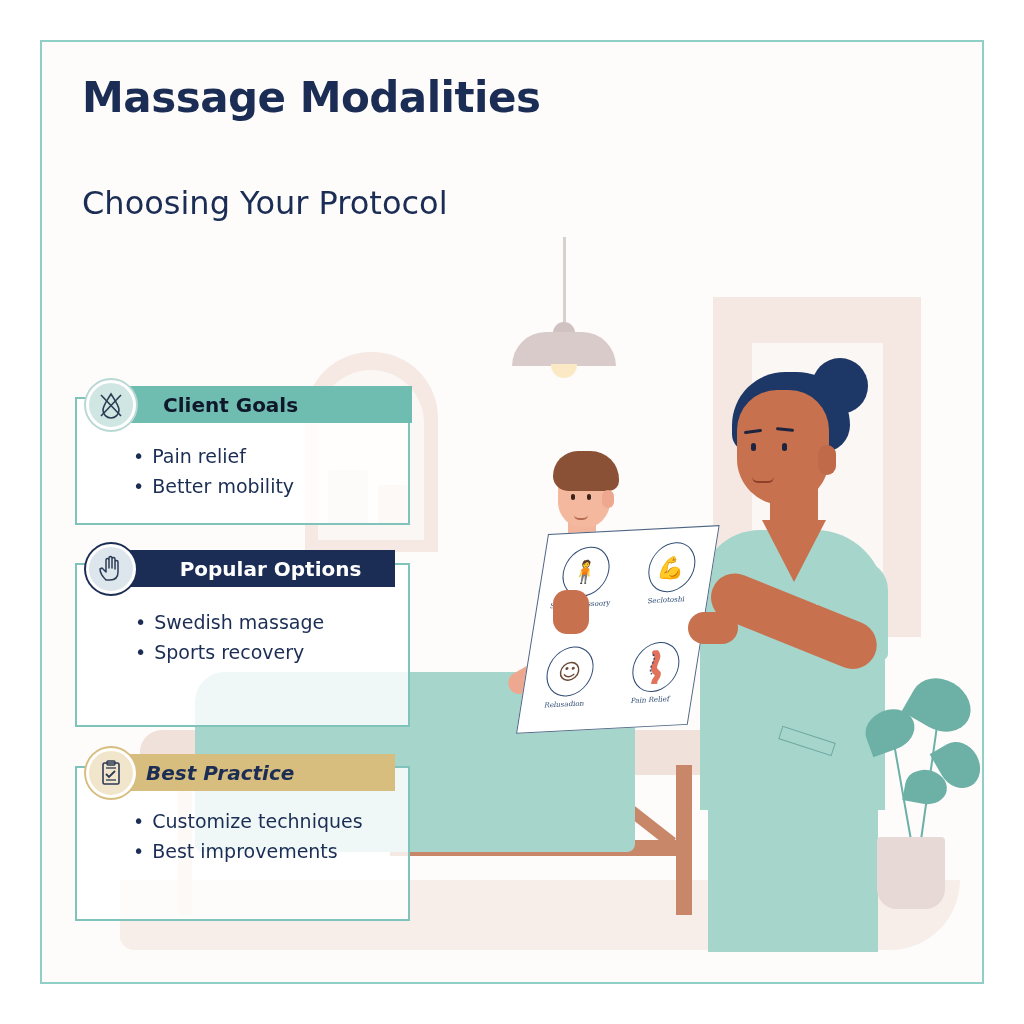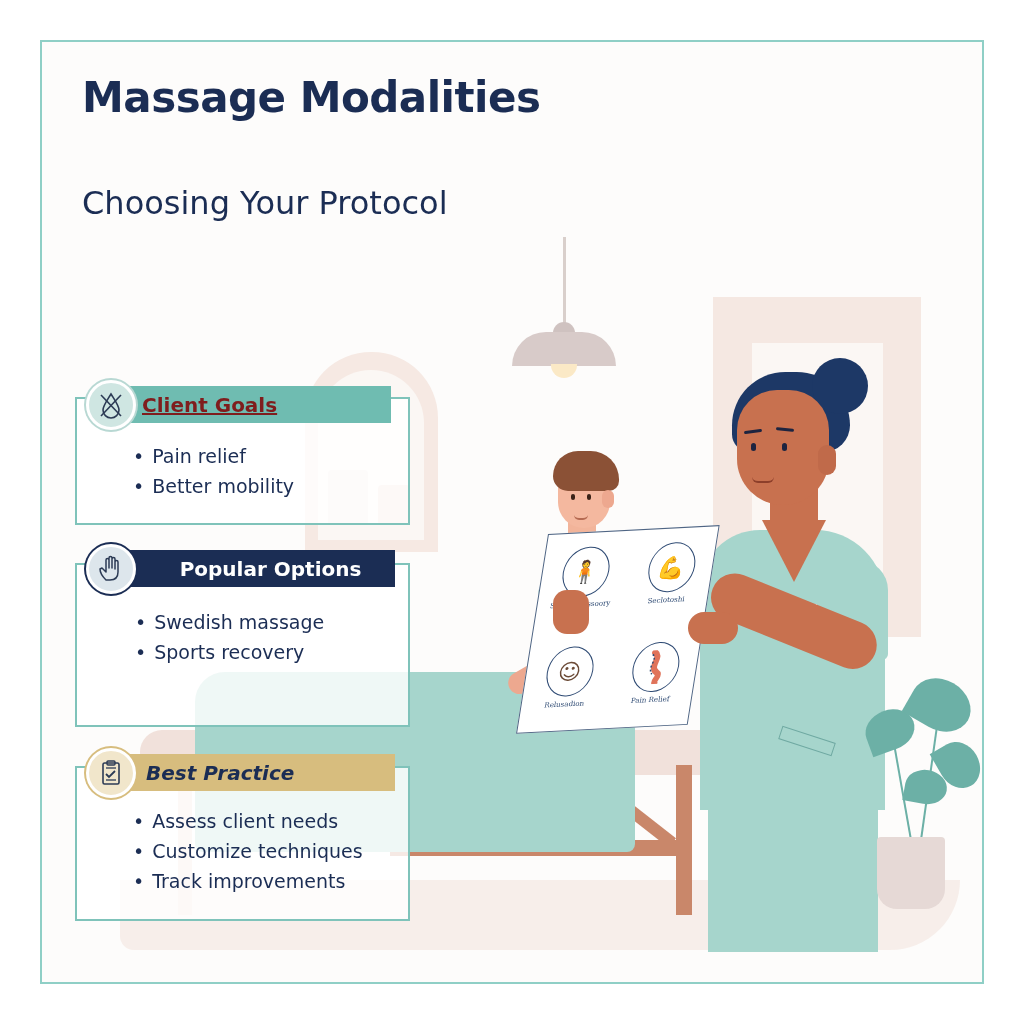--- a/index.html
+++ b/index.html
@@ -169,21 +169,21 @@
   <div class="leaf" style="left:905px;top:770px;width:42px;height:34px;transform:rotate(10deg)"></div>
   <div class="pot"></div>
 </div>
 
 <div class="title">
   <div>Massage Modalities</div>
 </div>
 <div class="subtitle">Choosing Your Protocol</div>
 
 <div class="panel" style="left:75px;top:397px;width:335px;height:128px;"></div>
-<div class="panel-bar" style="left:106px;top:386px;width:285px;background:#6fbcb1;color:#7f1d1d;text-decoration:underline;">
+<div class="panel-bar" style="left:127px;top:386px;width:285px;background:#6fbcb1;color:#0f172a;">
   <span>Client Goals</span>
 </div>
 <div class="panel-icon" style="left:86px;top:380px;background:#cfe6e2;">
   <svg width="30" height="30" viewBox="0 0 30 30">
       <path d="M15 4 C10 12 7 16 7 20 a8 8 0 0 0 16 0 C23 16 20 12 15 4Z" fill="none" stroke="#2c3b55" stroke-width="1.6"></path>
       <line x1="5" y1="5" x2="25" y2="26" stroke="#2c3b55" stroke-width="1.6"></line>
       <line x1="25" y1="5" x2="5" y2="26" stroke="#2c3b55" stroke-width="1.6"></line>
     </svg>
 </div>
 <ul class="panel-list" style="left:133px;top:441px;">
@@ -212,16 +212,15 @@
 <div class="panel-icon" style="left:86px;top:748px;background:#f1e6cb;box-shadow:0 0 0 2px #d7bd7e;">
   <svg width="30" height="30" viewBox="0 0 30 30">
       <rect x="7" y="5" width="16" height="21" rx="1.5" fill="none" stroke="#2c3b55" stroke-width="1.6"></rect>
       <rect x="11" y="3" width="8" height="4" rx="1" fill="none" stroke="#2c3b55" stroke-width="1.4"></rect>
       <line x1="10" y1="10" x2="20" y2="10" stroke="#2c3b55" stroke-width="1.3"></line>
       <path d="M10 16 l3 3 l6 -6" fill="none" stroke="#2c3b55" stroke-width="1.8"></path>
       <line x1="10" y1="22" x2="20" y2="22" stroke="#2c3b55" stroke-width="1.3"></line>
     </svg>
 </div>
 <ul class="panel-list" style="left:133px;top:806px;">
-  <li>Assess client needs</li>
   <li>Customize techniques</li>
-  <li>Track improvements</li>
+  <li>Best improvements</li>
 </ul>
 
 </body></html>

